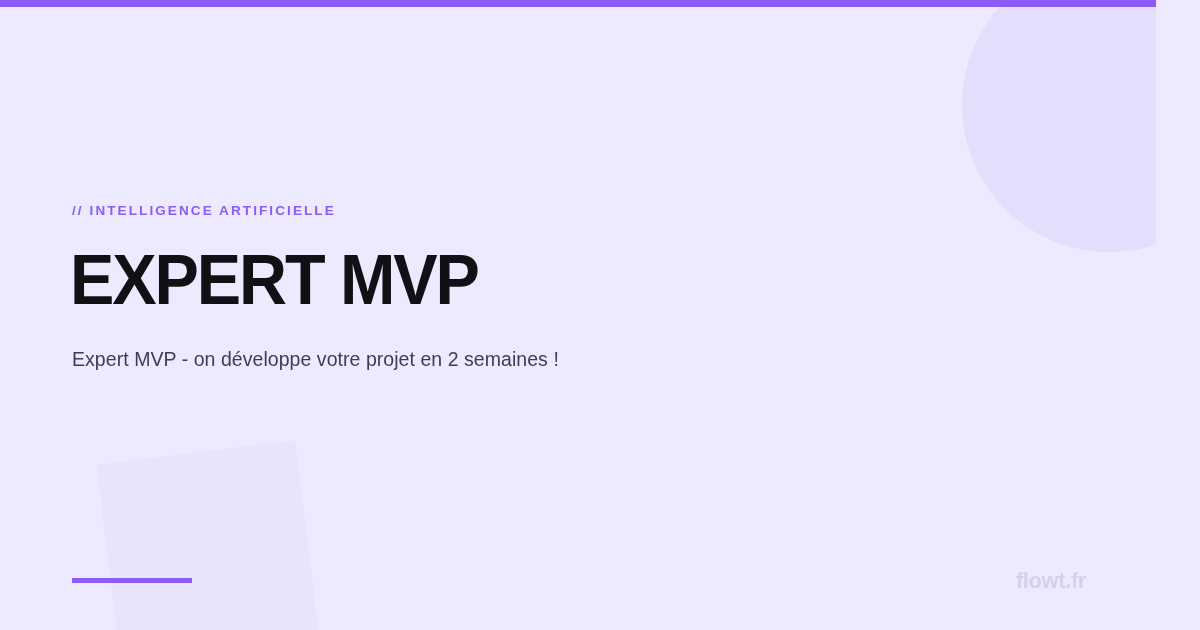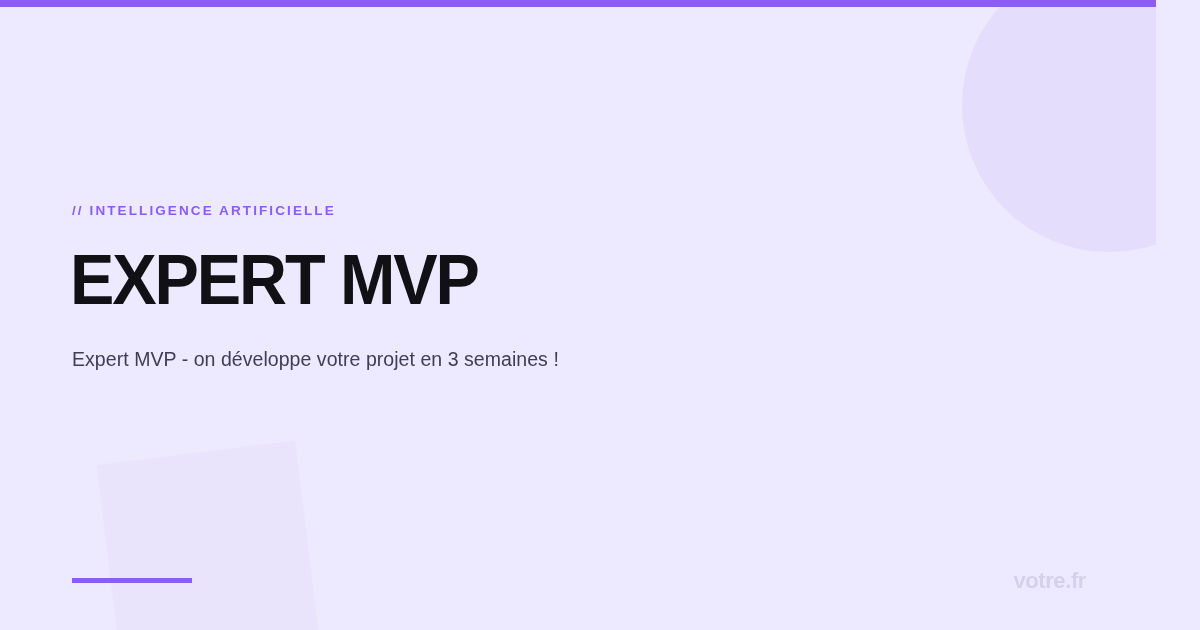--- a/index.html
+++ b/index.html
@@ -135,21 +135,21 @@
   <div class="deco-square"></div>
 
   <div class="top-accent-bar"></div>
 
   <div class="content">
 
     <div class="eyebrow">// INTELLIGENCE ARTIFICIELLE</div>
 
     <h1 class="headline">EXPERT MVP</h1>
 
-    <p class="subtitle">Expert MVP - on développe votre projet en 3 semaines !</p>
+    <p class="subtitle">Expert MVP - on développe votre projet en 2 semaines !</p>
 
   </div>
 
   <div class="bottom-rule"></div>
 
-  <div class="brand-logo">votre.fr</div>
+  <div class="brand-logo">flowt.fr</div>
 
 </div>
 
 </body></html>

